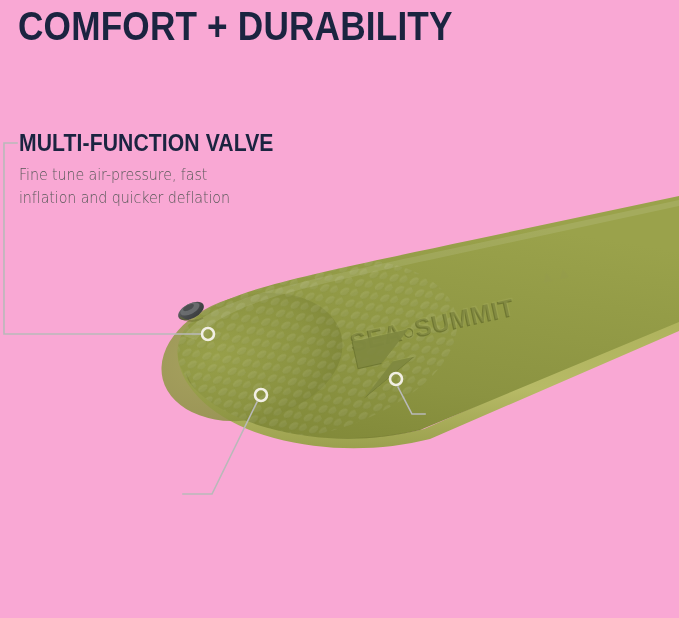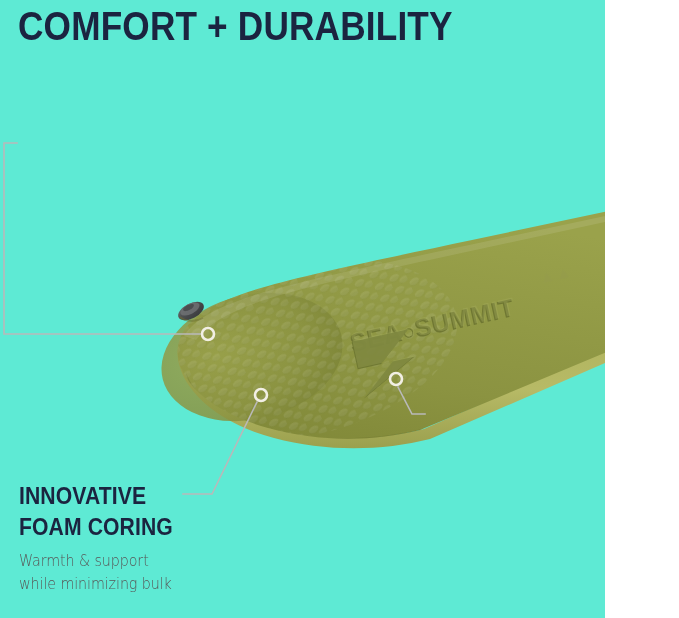--- a/index.html
+++ b/index.html
@@ -6,23 +6,23 @@
   html, body {
     margin: 0;
     padding: 0;
     background: #ffffff;
   }
   body {
     font-family: "Liberation Sans", sans-serif;
   }
   #page {
     position: relative;
-    width: 605px;
+    width: 679px;
     height: 618px;
-    background: #5eead4;
+    background: #f9a8d4;
     overflow: hidden;
   }
 
   
   #page-title {
     position: absolute;
     left: 18px;
     top: 2px;
     font-family: "Liberation Sans Narrow", "Liberation Sans", sans-serif;
     font-size: 40px;
@@ -224,26 +224,23 @@
 
       <path d="M 398 387 L 412 414 L 425 414"></path>
     </g>
     <g fill="none" stroke="#f2efe4" stroke-width="2.6">
       <circle cx="208" cy="334" r="6"></circle>
       <circle cx="261" cy="395" r="6"></circle>
       <circle cx="396" cy="379" r="6"></circle>
     </g>
   </svg>
 
-
-  <div class="callout" id="callout-foam">
-    <div class="callout-heading">
-      <div>INNOVATIVE</div>
-      <div>FOAM CORING</div>
-    </div>
+  <div class="callout" id="callout-valve">
+    <div class="callout-heading">MULTI-FUNCTION VALVE</div>
     <div class="callout-body">
-      <span>Warmth &amp; support</span>
-      <span>while minimizing bulk</span>
+      <span>Fine tune air-pressure, fast</span>
+      <span>inflation and quicker deflation</span>
     </div>
   </div>
 
 
+
 </div>
 
 </body></html>

